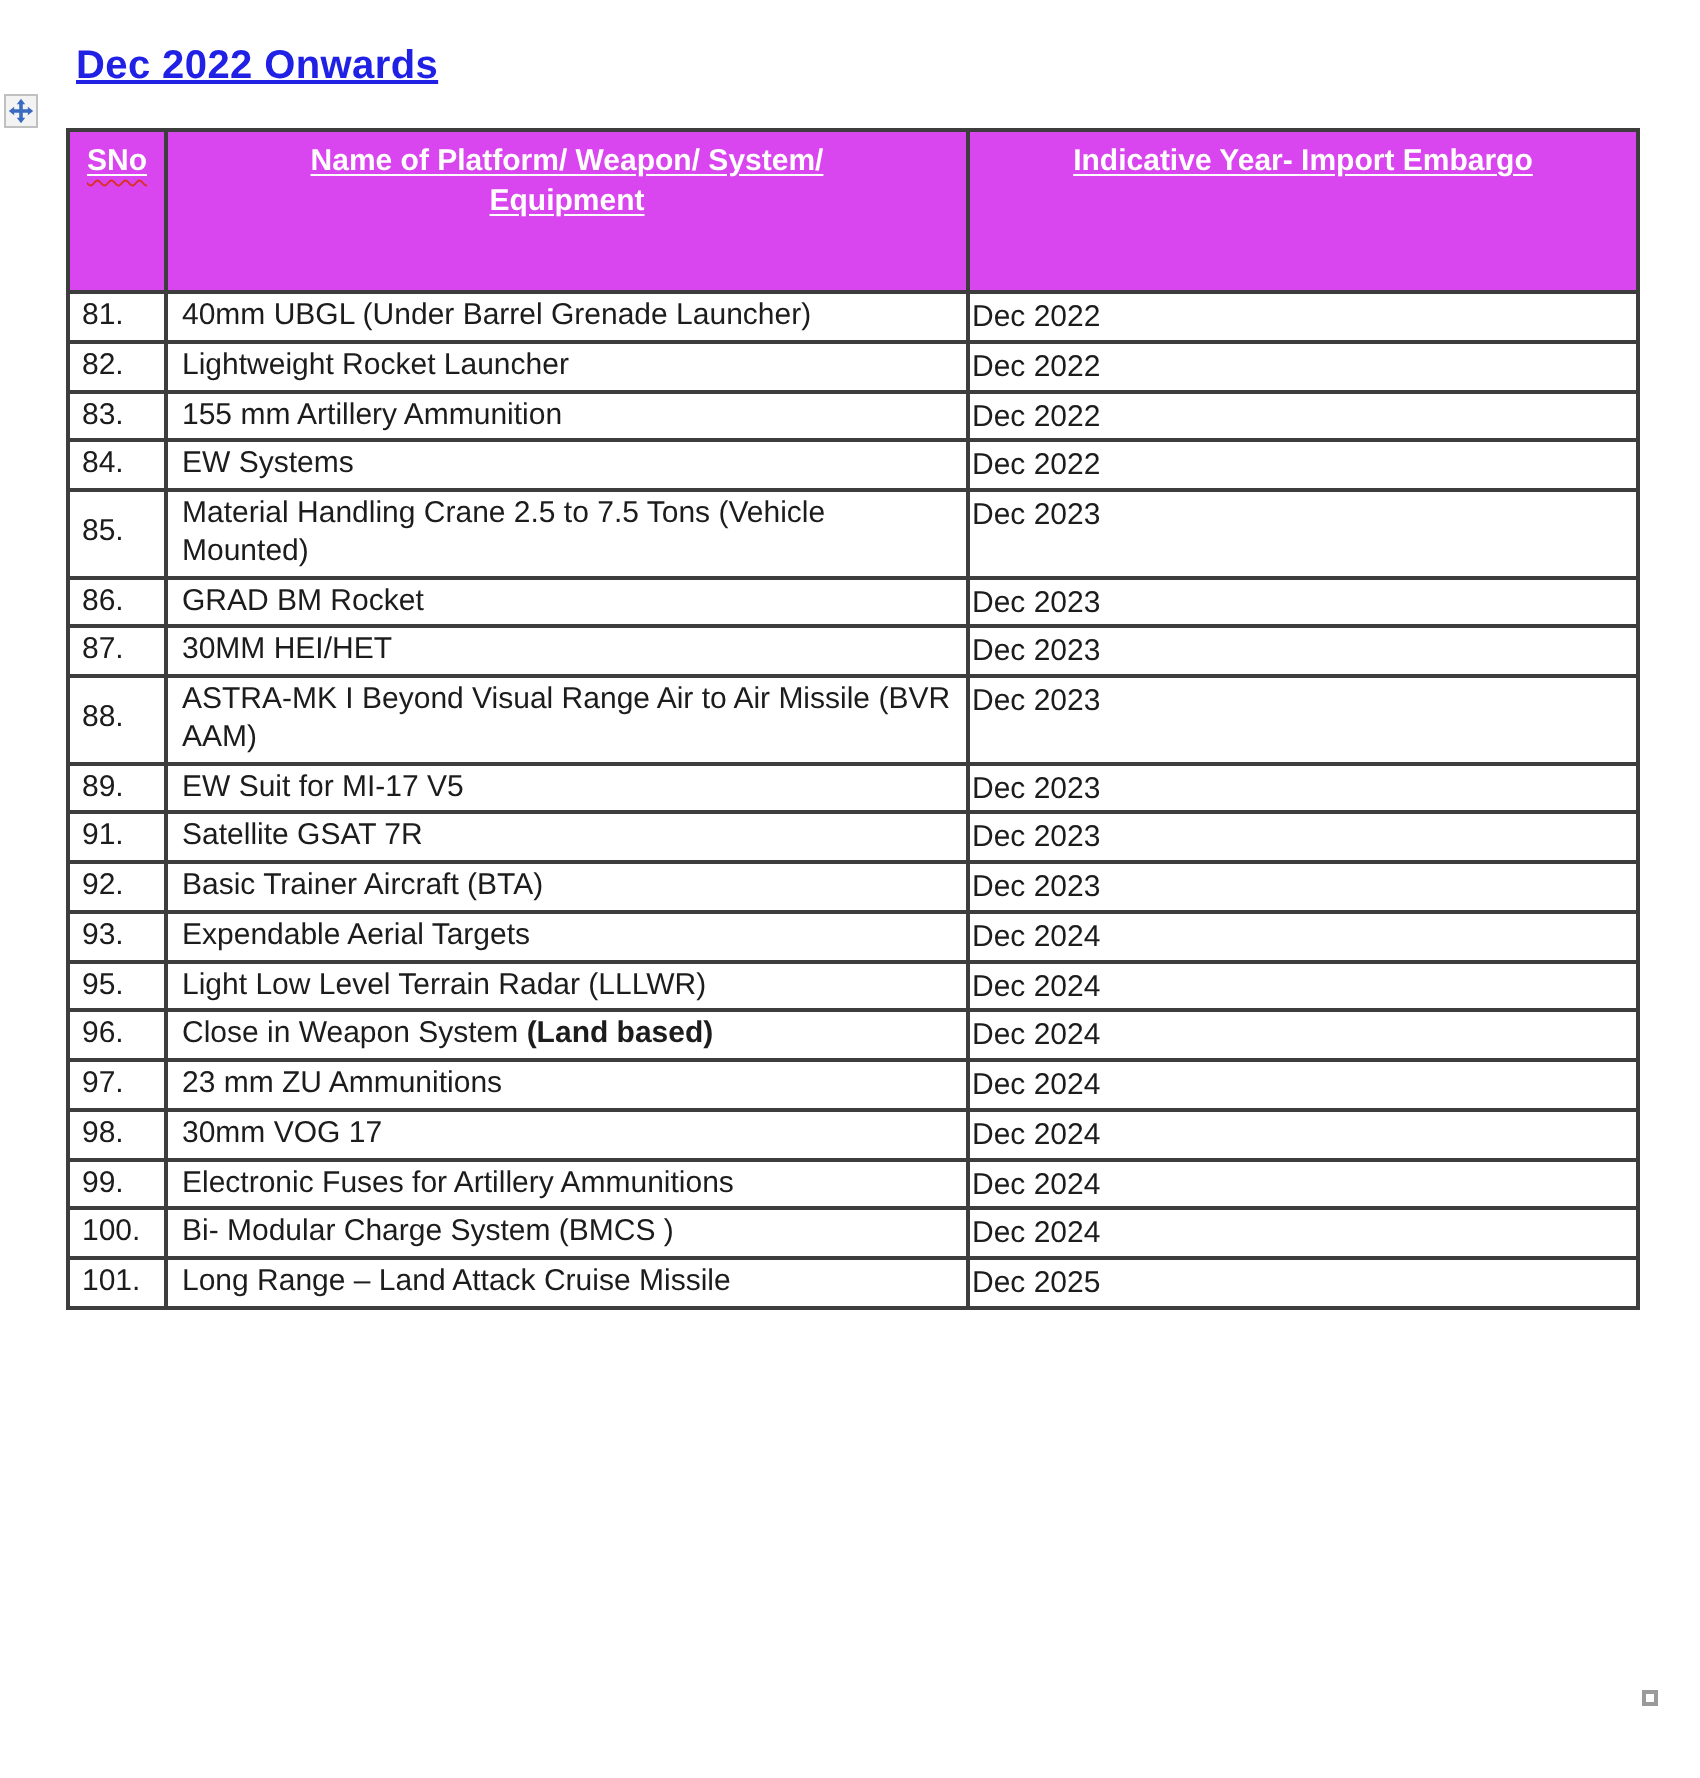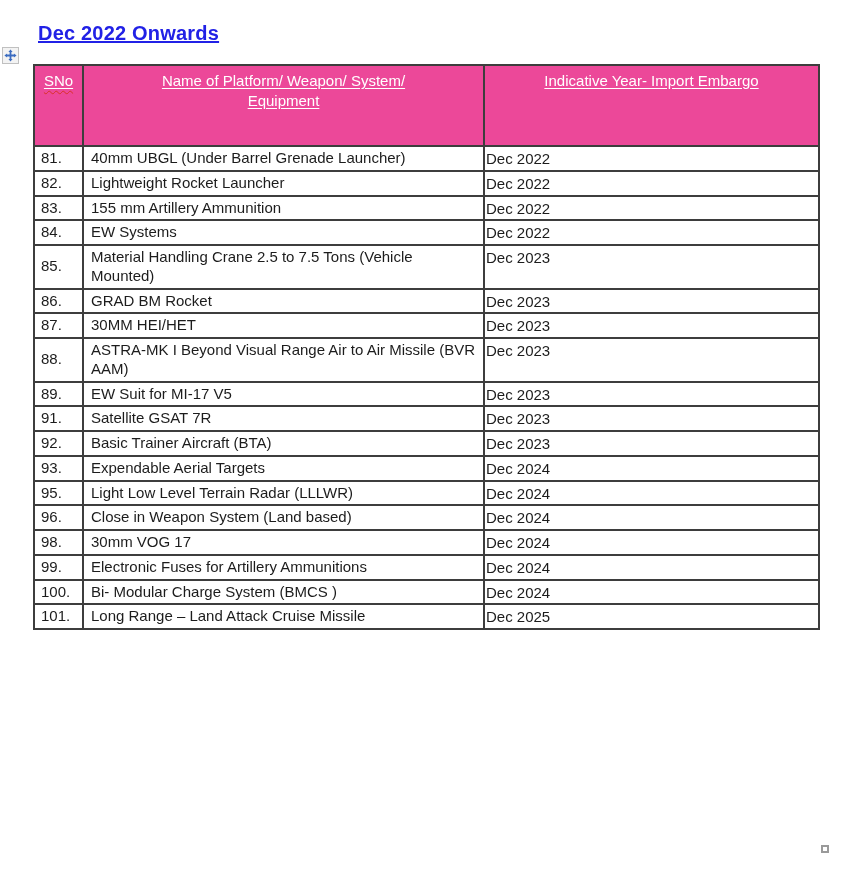--- a/index.html
+++ b/index.html
@@ -29,34 +29,34 @@
     border-collapse:collapse; table-layout:fixed;
   }
   .embargo col.c-sno  { width:49px; }
   .embargo col.c-name { width:401px; }
   .embargo col.c-year { width:335px; }
   .embargo th, .embargo td {
     border:2px solid #3d3d3d; box-sizing:border-box;
     font-size:15px; overflow:hidden;
   }
   .embargo thead th {
-    background:#ec4899; color:#ffffff; height:81px;
+    background:#d946ef; color:#ffffff; height:81px;
     vertical-align:top; padding-top:5px;
-    font-weight:normal; text-align:center;
+    font-weight:bold; text-align:center;
     text-decoration:underline; text-underline-offset:2px;
     white-space:pre-line; line-height:1.35;
   }
   .embargo thead th .squiggle {
     text-decoration:underline wavy #d93025;
     text-decoration-thickness:1px; text-underline-offset:4px;
   }
   .embargo tbody td { color:#1c1c1c; background:#ffffff; line-height:1.25; }
   .embargo td.sno  { vertical-align:middle; padding:2px 2px 2px 6px; height:14px; }
   .embargo td.name { vertical-align:middle; padding:2px 4px 2px 7px; }
-  .embargo td.name b { font-weight:normal;text-align:center; }
+  .embargo td.name b { font-weight:bold;text-align:center; }
   .embargo td.year { vertical-align:top; padding-top:3px; }
 </style>
 </head>
 <body>
 
 <div class="doc-title">Dec 2022 Onwards</div>
 
 <div class="move-handle" title="">
   <span>
     <svg viewBox="0 0 16 16" aria-hidden="true">
@@ -144,20 +144,25 @@
         <td class="sno">95.</td>
         <td class="name">Light Low Level Terrain Radar (LLLWR)</td>
         <td class="year">Dec 2024</td>
       </tr>
       <tr>
         <td class="sno">96.</td>
         <td class="name">Close in Weapon System <b>(Land based)</b></td>
         <td class="year">Dec 2024</td>
       </tr>
       <tr>
+        <td class="sno">97.</td>
+        <td class="name">23 mm ZU Ammunitions</td>
+        <td class="year">Dec 2024</td>
+      </tr>
+      <tr>
         <td class="sno">98.</td>
         <td class="name">30mm VOG 17</td>
         <td class="year">Dec 2024</td>
       </tr>
       <tr>
         <td class="sno">99.</td>
         <td class="name">Electronic Fuses for Artillery Ammunitions</td>
         <td class="year">Dec 2024</td>
       </tr>
       <tr>

